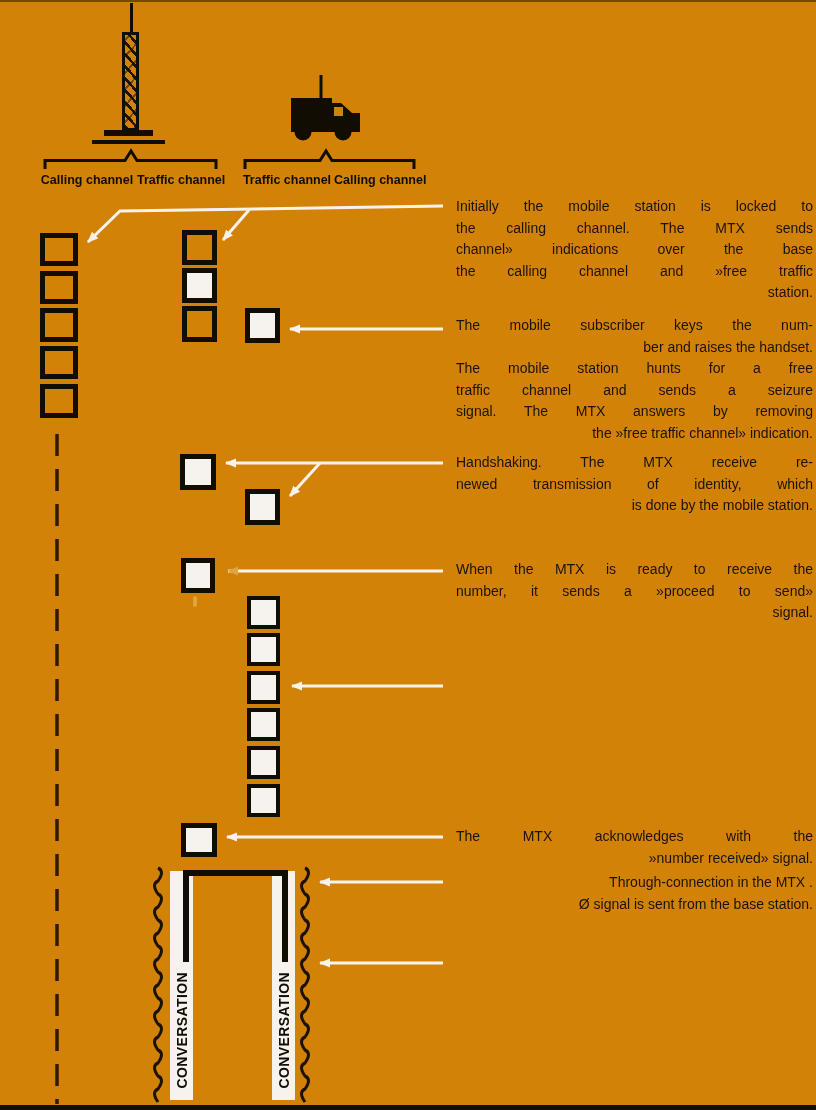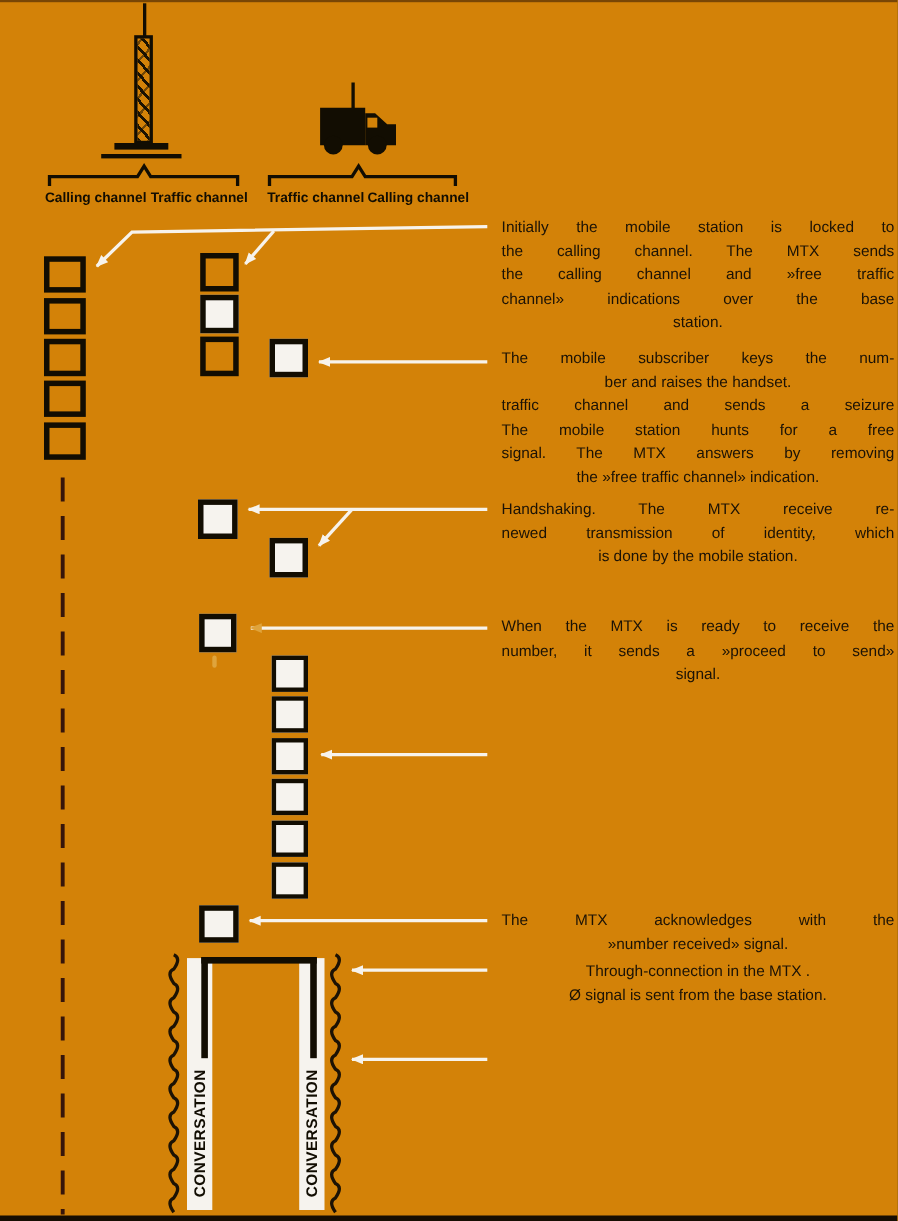--- a/index.html
+++ b/index.html
@@ -53,21 +53,21 @@
   .conv-label-box > span{
     position:absolute;display:block;width:126px;height:23px;left:-51.5px;top:51.5px;
     transform:rotate(-90deg);
     font-weight:700;font-size:14px;line-height:23px;letter-spacing:.4px;
     color:#120d02;text-align:left;white-space:nowrap;
   }
   
   .para{left:456px;width:357px;font-weight:400;font-size:14px;line-height:21.5px;color:#1b1206;}
   .para .ln{display:block;}
   .para .ln.j{text-align:justify;text-align-last:justify;}
-  .para .ln.loose{text-align:center;}
+  .para .ln.loose{text-align:right;}
   .p1{top:196px;} .p2{top:315px;} .p3{top:452px;} .p4{top:559px;}
   .p5{top:675px;} .p6{top:826px;} .p7{top:872px;} .p8{top:952px;}
   svg.overlay{position:absolute;left:0;top:0;width:816px;height:1110px;pointer-events:none;}
 </style>
 </head>
 <body>
 
 <div class="canvas">
 
   <div>
@@ -157,29 +157,29 @@
   <div class="abs conv-label-box l">
     <span>CONVERSATION</span>
   </div>
   <div class="abs conv-label-box r">
     <span>CONVERSATION</span>
   </div>
 
   <div class="abs para p1">
     <span class="ln j">Initially the mobile station is locked to</span>
     <span class="ln j">the calling channel. The MTX sends</span>
+    <span class="ln j">channel» indications over the base</span>
     <span class="ln j">the calling channel and »free traffic</span>
-    <span class="ln j">channel» indications over the base</span>
     <span class="ln loose">station.</span>
   </div>
   <div class="abs para p2">
     <span class="ln j">The mobile subscriber keys the num-</span>
     <span class="ln loose">ber and raises the handset.</span>
+    <span class="ln j">The mobile station hunts for a free</span>
     <span class="ln j">traffic channel and sends a seizure</span>
-    <span class="ln j">The mobile station hunts for a free</span>
     <span class="ln j">signal. The MTX answers by removing</span>
     <span class="ln loose">the »free traffic channel» indication.</span>
   </div>
   <div class="abs para p3">
     <span class="ln j">Handshaking. The MTX receive re-</span>
     <span class="ln j">newed transmission of identity, which</span>
     <span class="ln loose">is done by the mobile station.</span>
   </div>
   <div class="abs para p4">
     <span class="ln j">When the MTX is ready to receive the</span>

